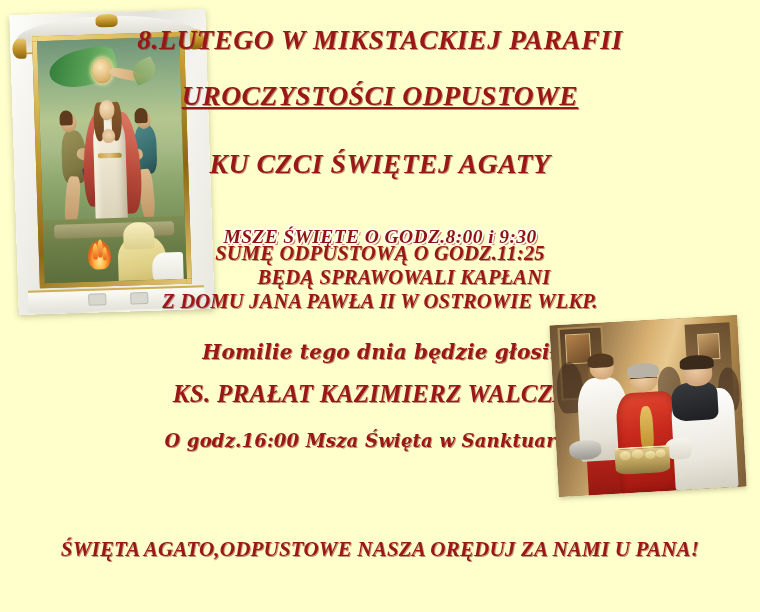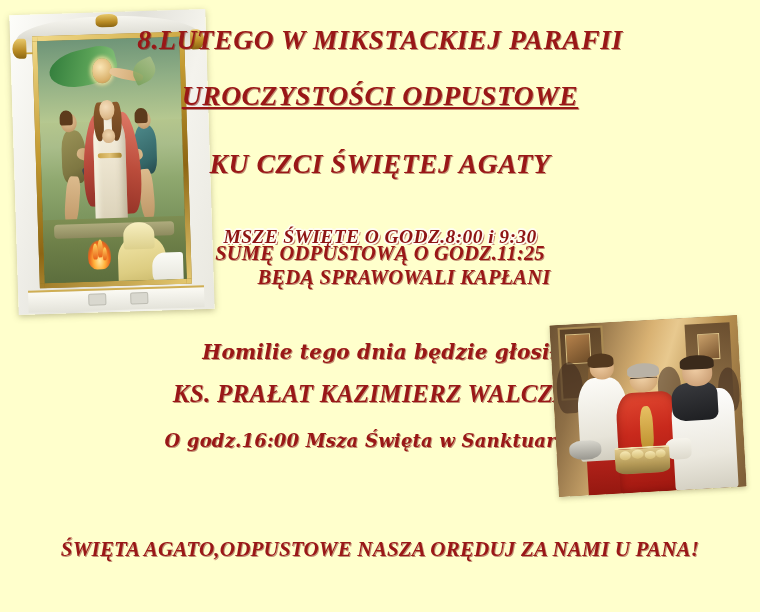--- a/index.html
+++ b/index.html
@@ -513,20 +513,21 @@
   </div>
 
   <div class="txt centered head1">8.LUTEGO W MIKSTACKIEJ PARAFII</div>
   <div class="txt centered head2">UROCZYSTOŚCI ODPUSTOWE</div>
   <div class="txt centered head3">KU CZCI ŚWIĘTEJ AGATY</div>
 
   <div class="txt centered outlined">MSZE ŚWIĘTE O GODZ.8:00 i 9:30</div>
 
   <div class="txt centered blk1">SUMĘ ODPUSTOWĄ O GODZ.11:25</div>
   <div class="txt centered blk2">BĘDĄ SPRAWOWALI KAPŁANI</div>
+  <div class="txt centered blk3">Z DOMU JANA PAWŁA II W OSTROWIE WLKP.</div>
 
   <div class="txt centered homilie">Homilie tego dnia będzie głosił</div>
   <div class="txt centered pralat">KS. PRAŁAT KAZIMIERZ WALCZAK</div>
 
   <div class="txt centered sank">O godz.16:00 Msza Święta w Sanktuarium</div>
 
   <div id="photo-wrap">
     <div id="photo">
       <div id="ph-wall"></div>
       <div id="ph-panel-l"></div>

